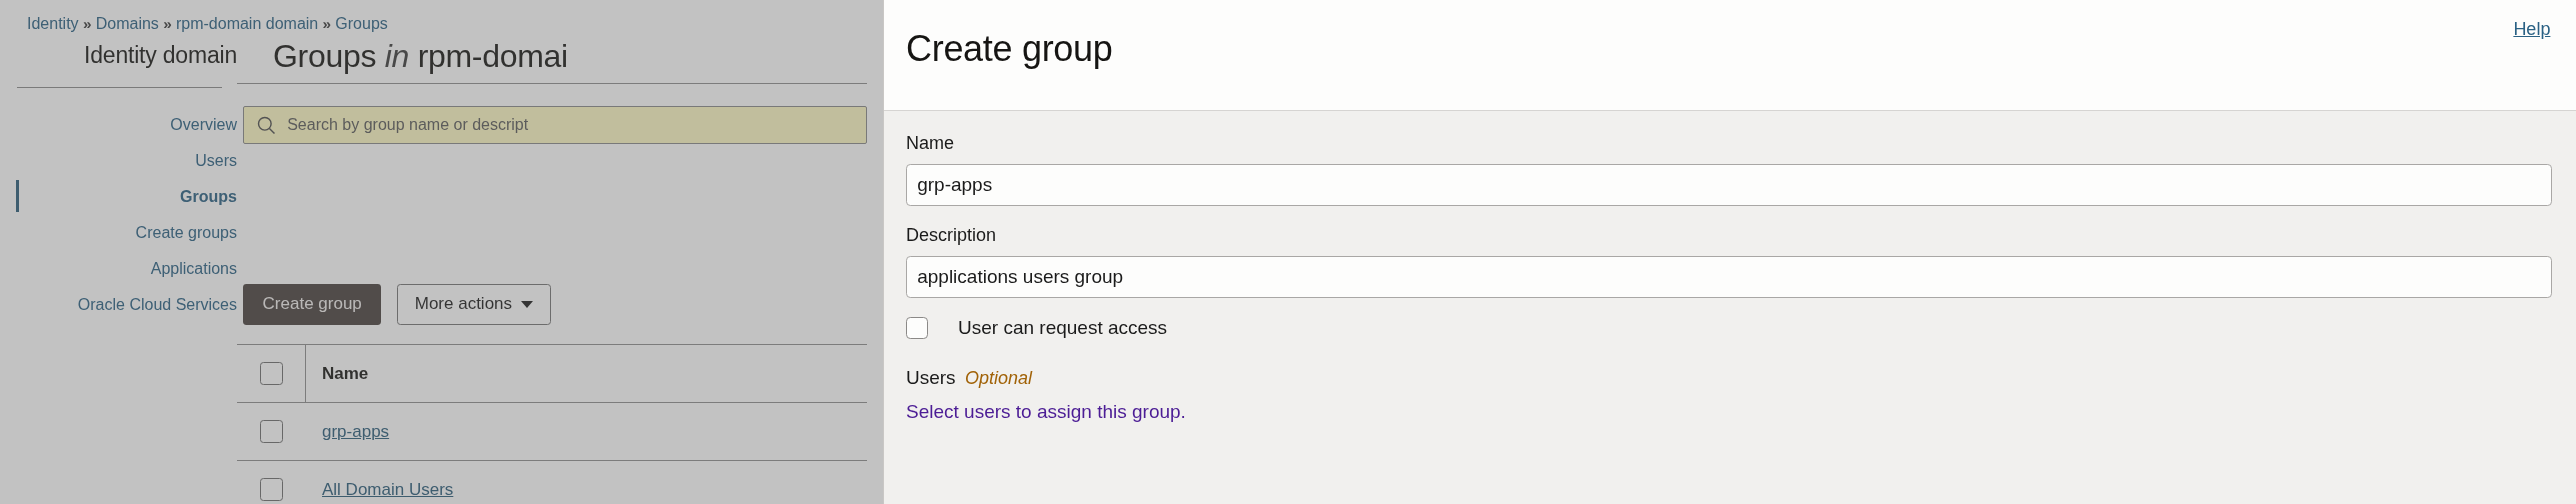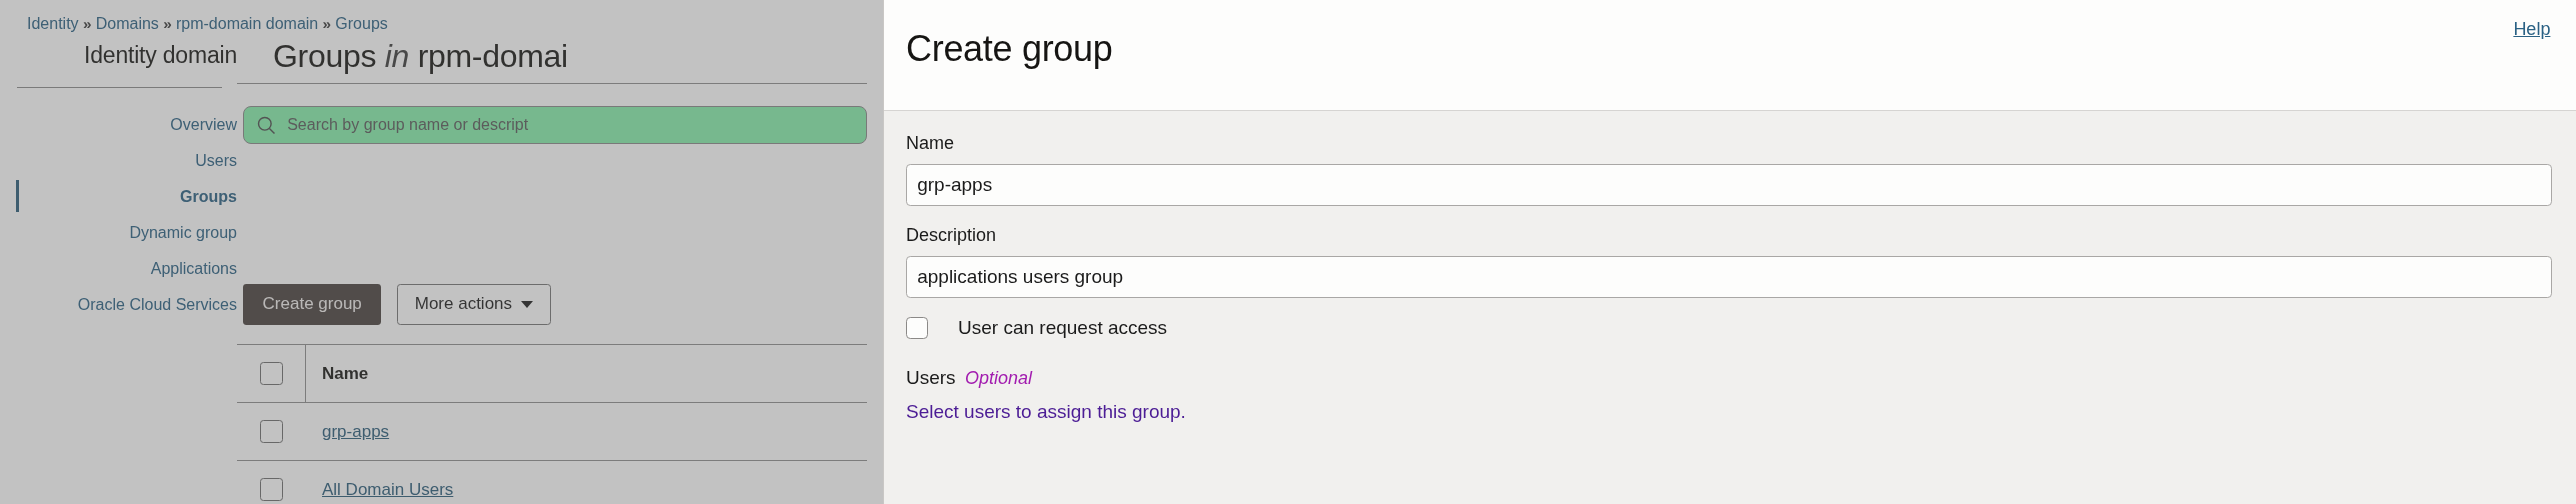--- a/index.html
+++ b/index.html
@@ -71,22 +71,22 @@
     white-space: nowrap; letter-spacing: -0.3px; margin-left: 30px;
   }
   .page-heading em { font-style: italic; color: #3d3d3d; }
   .main-divider {
     position: absolute; left: 0px; top: 83px;
     width: 630px; height: 0.9px; background: #8e8e8e;
   }
   .search-box {
     position: absolute; left: 6px; top: 106px;
     width: 624px; height: 38px;
-    border: 0.9px solid #8a8a8a; border-radius: 8px;
-    background: #86efac;
+    border: 0.9px solid #8a8a8a; border-radius: 2px;
+    background: #fef9c3;
     display: flex; align-items: center;
     padding-left: 12px;
   }
   .search-icon { width: 21px; height: 21px; flex: none; }
   .search-icon svg { display: block; }
   .search-placeholder {
     margin-left: 10.2px; font-size: 16px; color: #5b5b5b; white-space: nowrap;
   }
   .btn-row {
     position: absolute; left: 6px; top: 284px;
@@ -185,21 +185,21 @@
     width: 22px; height: 22px; flex: none;
     border: 0.9px solid #8b8987; border-radius: 4.3px;
     background: #fdfdfc; cursor: pointer;
   }
   .checkbox-label { font-size: 19px; color: #1b1b1b; }
   .users-section { margin-top: 28px; }
   .users-heading {
     font-size: 19px; color: #1b1b1b;
   }
   .users-heading .optional {
-    font-style: italic; color: #a21caf; margin-left: 9.4px; font-size: 18px;
+    font-style: italic; color: #a16207; margin-left: 9.4px; font-size: 18px;
   }
   .users-desc {
     margin-top: 12px; font-size: 19px; color: #4c1d95;
   }
 </style>
 </head>
 <body>
 
 <div id="root">
 
@@ -216,21 +216,21 @@
         <div class="nav-item">
           <span>Overview</span>
         </div>
         <div class="nav-item">
           <span>Users</span>
         </div>
         <div class="nav-item active">
           <span>Groups</span>
         </div>
         <div class="nav-item">
-          <span>Dynamic group</span>
+          <span>Create groups</span>
         </div>
         <div class="nav-item">
           <span>Applications</span>
         </div>
         <div class="nav-item">
           <span>Oracle Cloud Services</span>
         </div>
       </div>
     </div>
 

